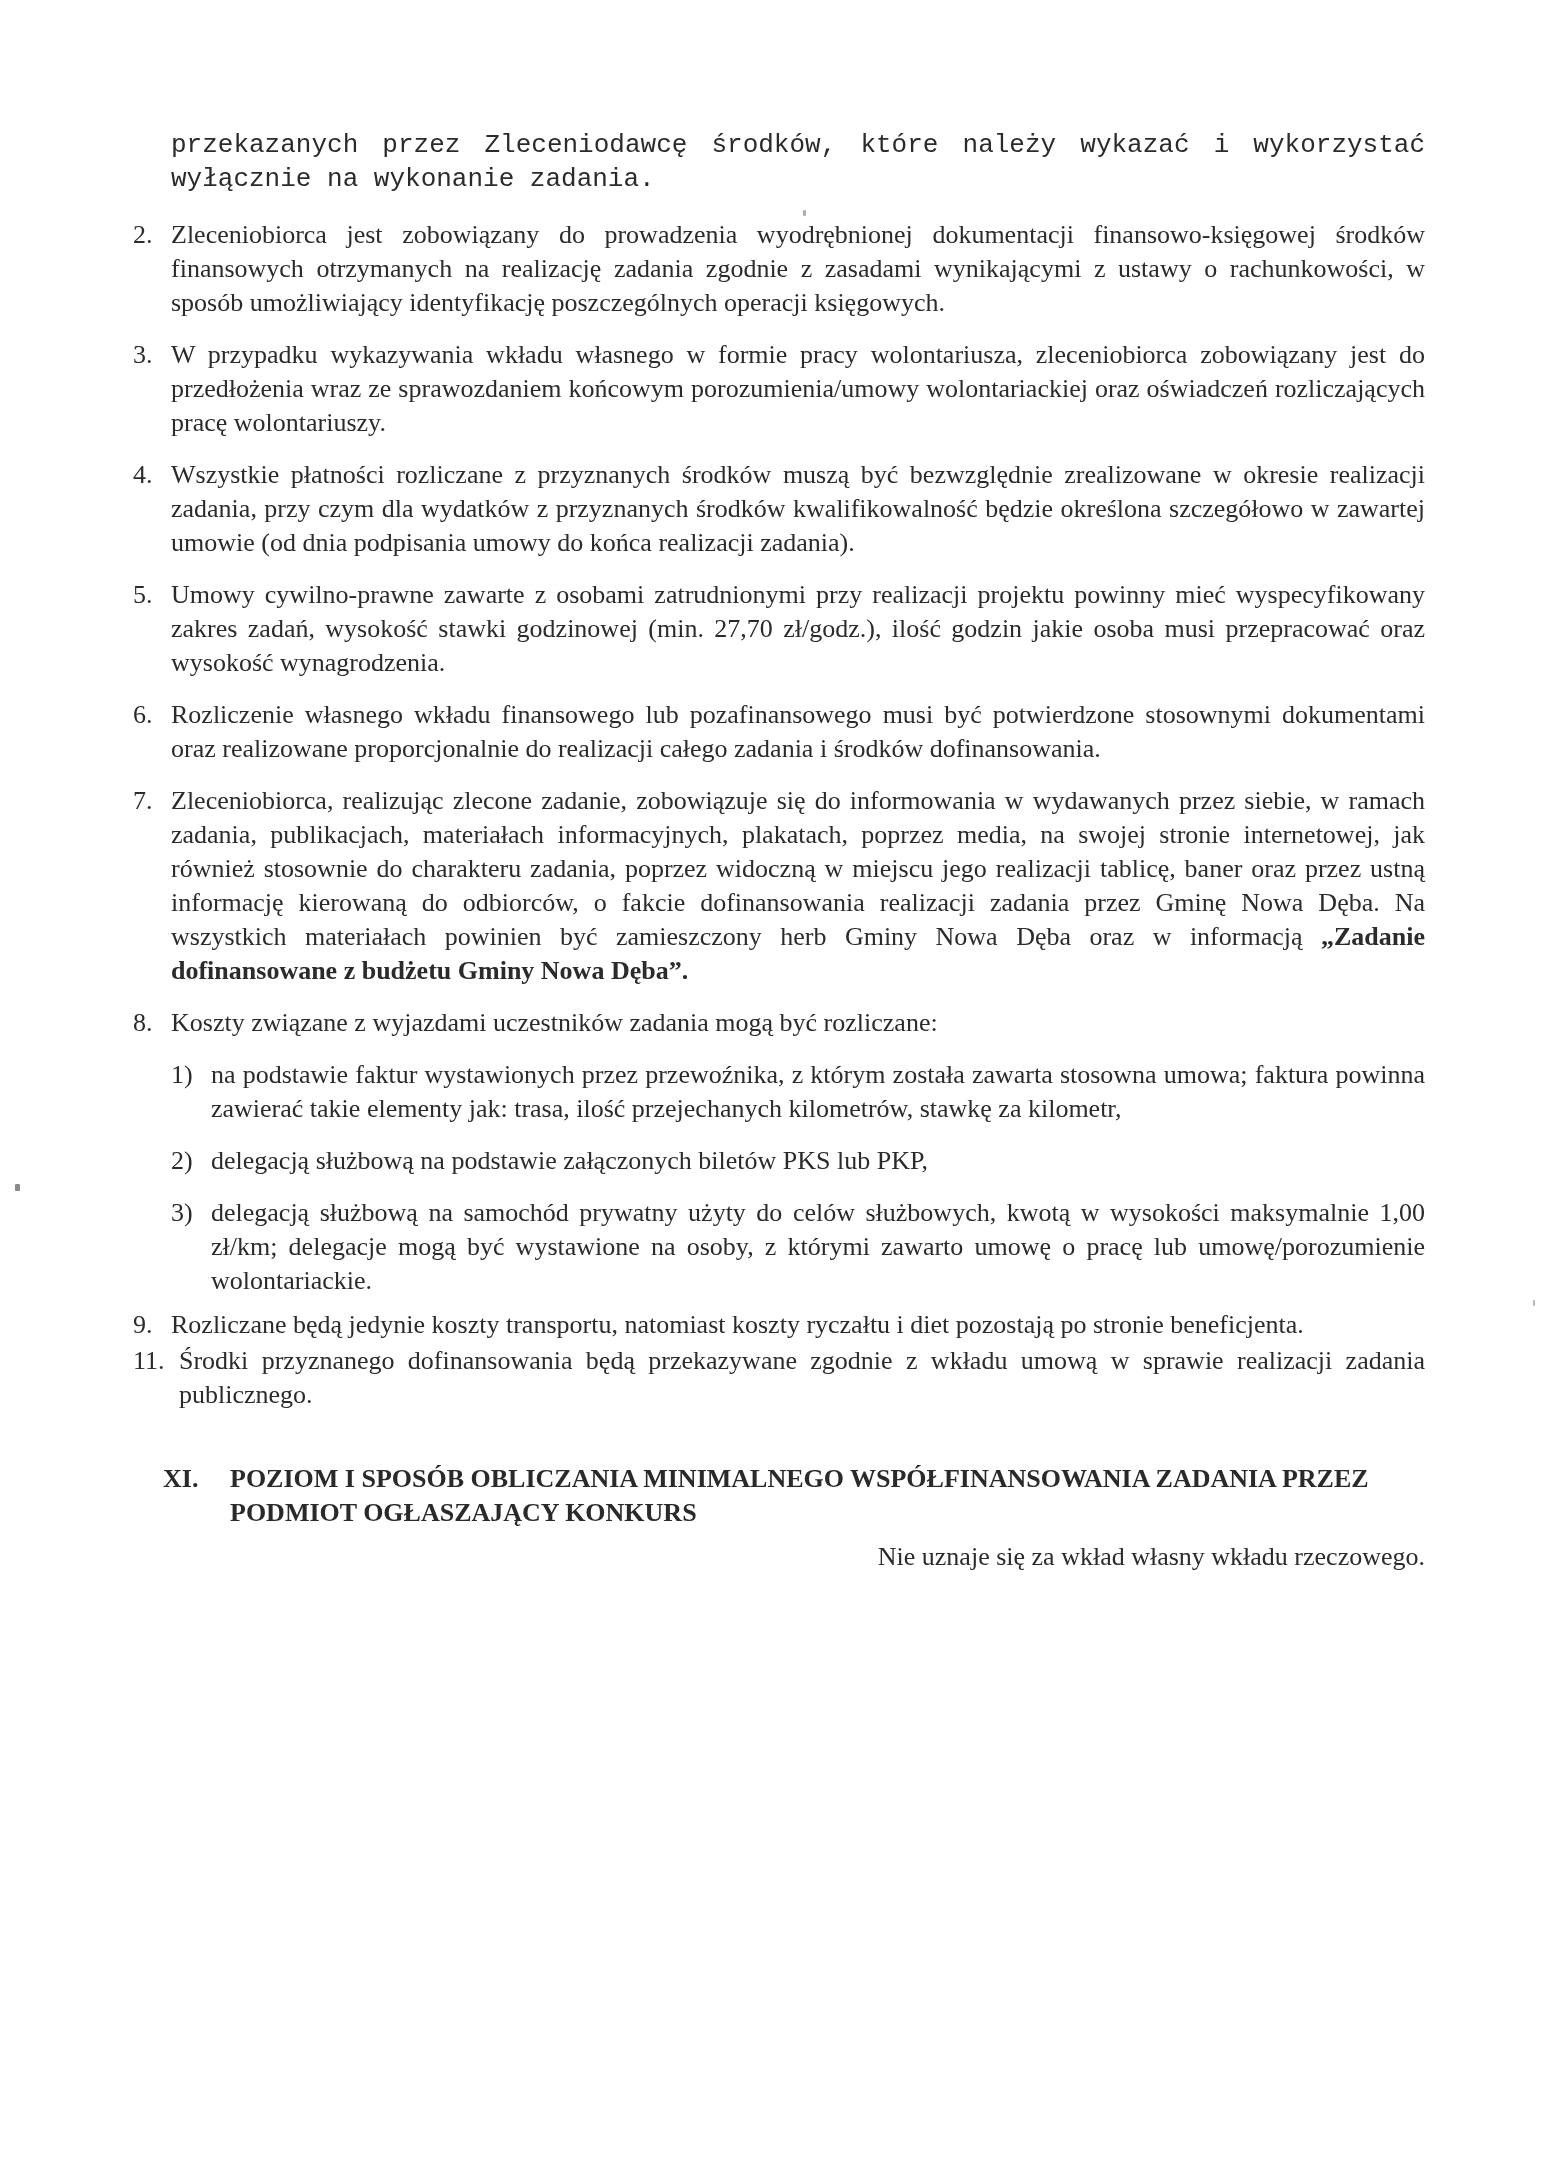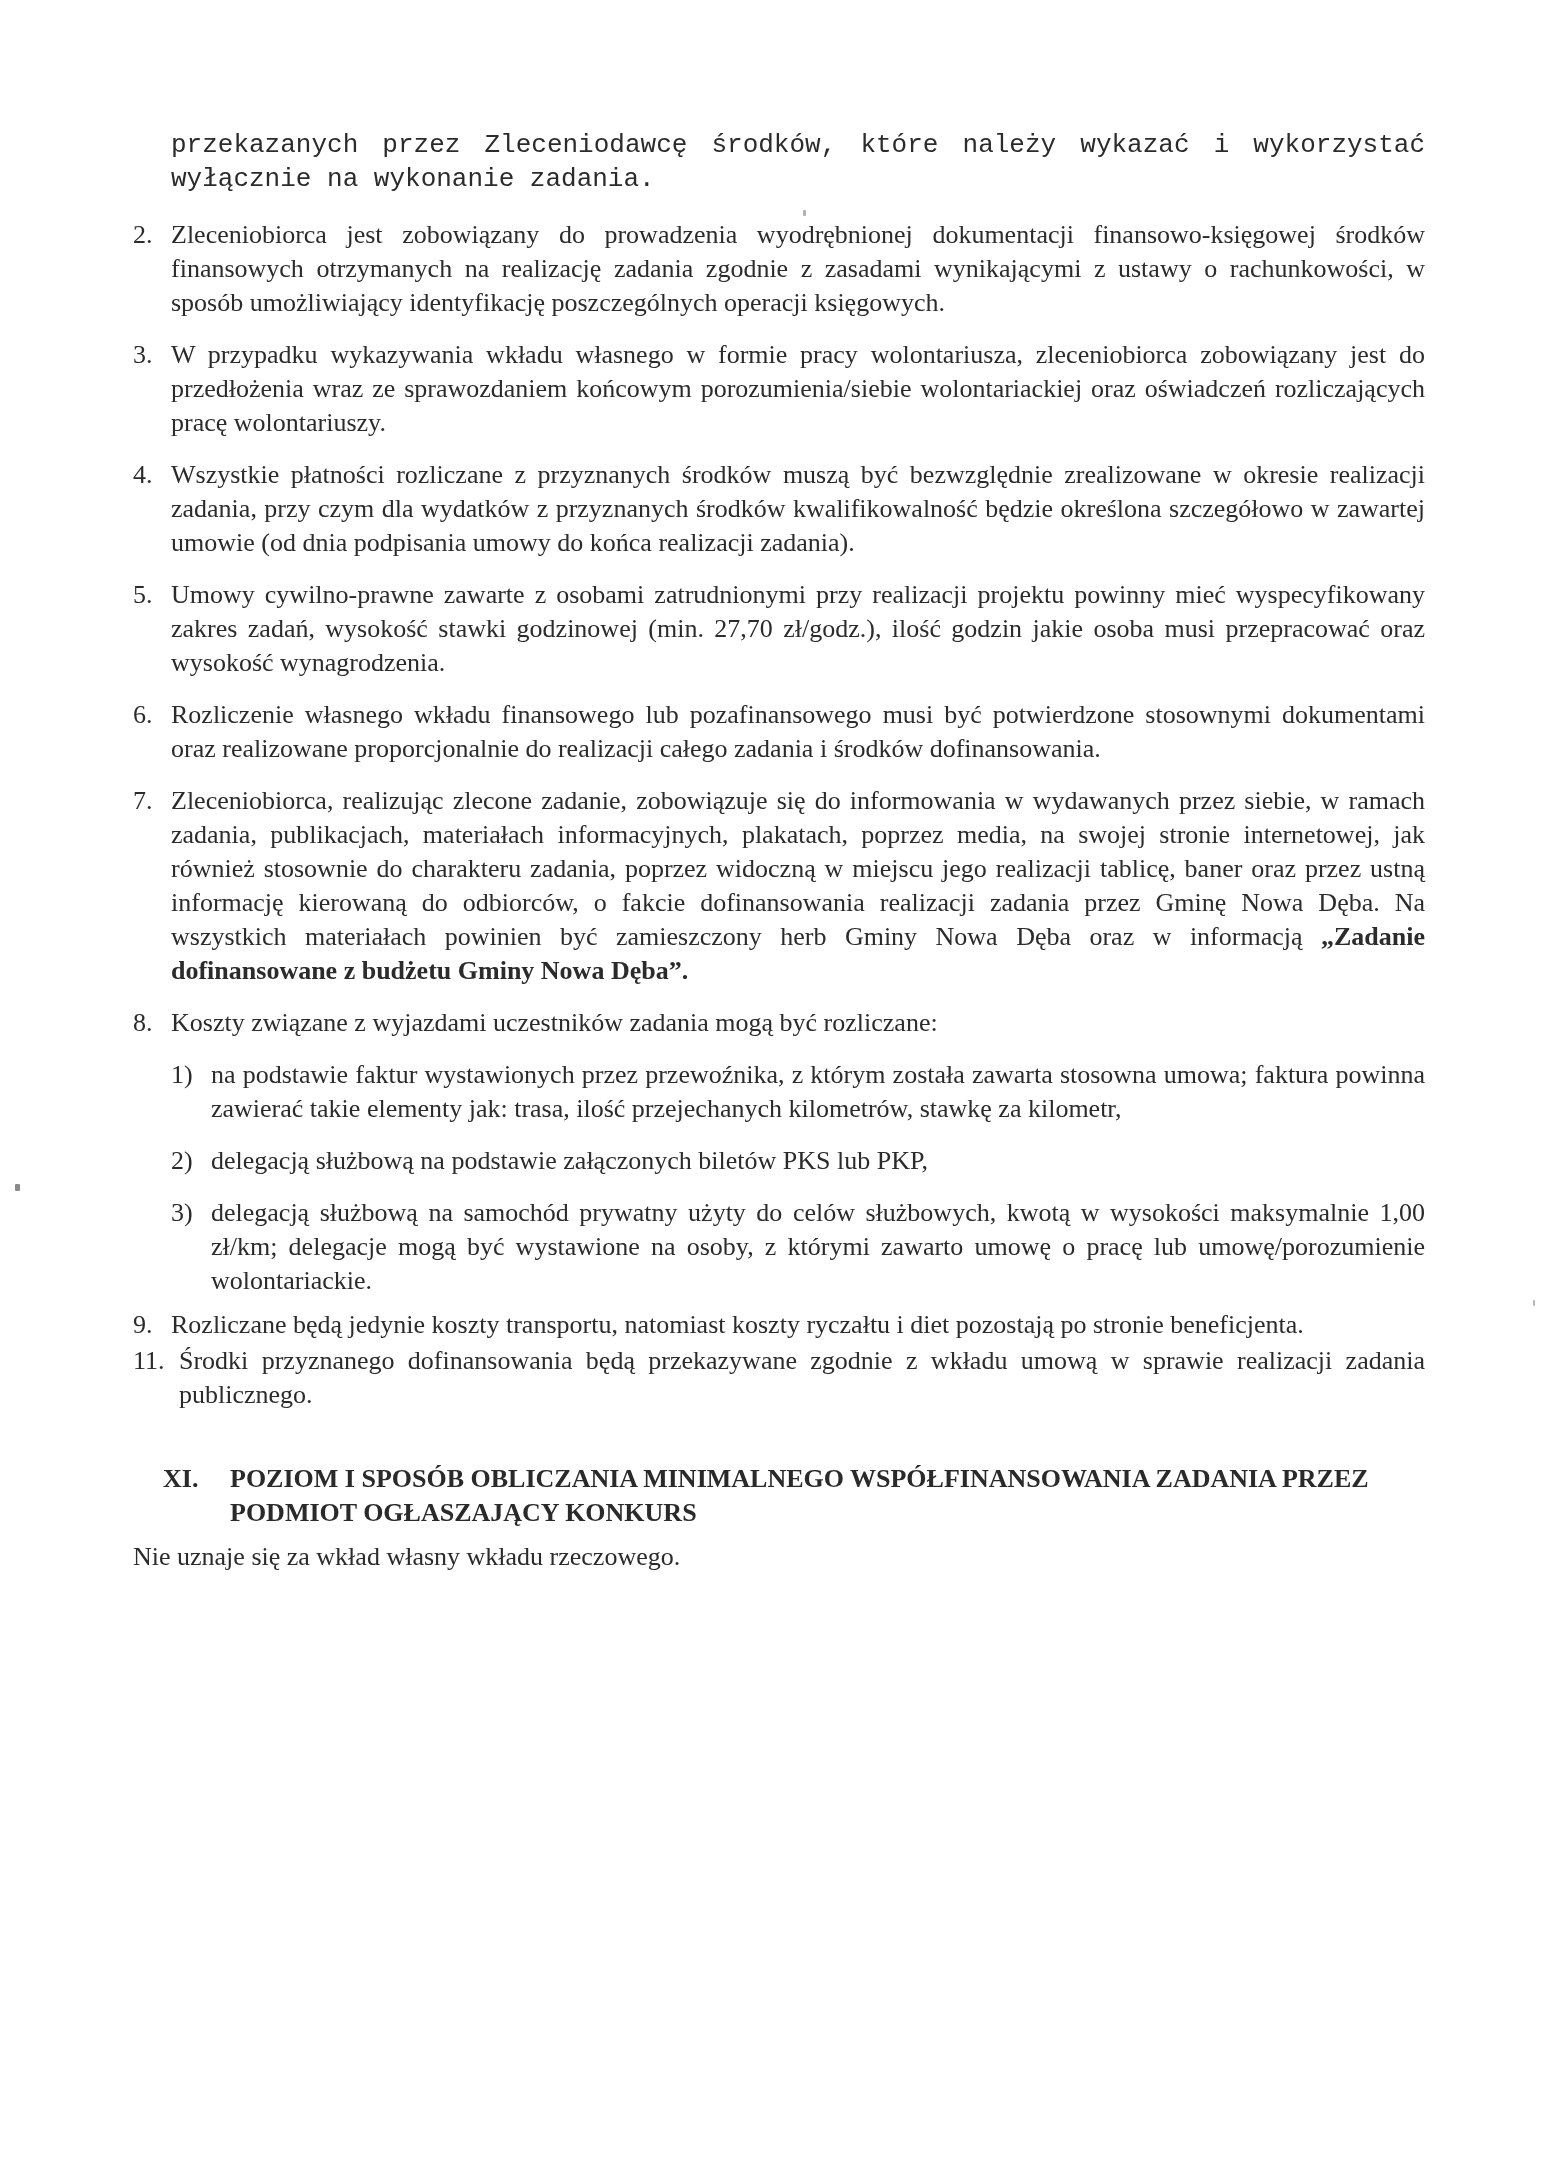--- a/index.html
+++ b/index.html
@@ -51,21 +51,21 @@
 
     <p class="para cont">przekazanych przez Zleceniodawcę środków, które należy wykazać i wykorzystać wyłącznie na wykonanie zadania.</p>
 
     <div class="item">
       <span class="num">2.</span>
       <span class="txt">Zleceniobiorca jest zobowiązany do prowadzenia wyodrębnionej dokumentacji finansowo-księgowej środków finansowych otrzymanych na realizację zadania zgodnie z zasadami wynikającymi z ustawy o rachunkowości, w sposób umożliwiający identyfikację poszczególnych operacji księgowych.</span>
     </div>
 
     <div class="item">
       <span class="num">3.</span>
-      <span class="txt">W przypadku wykazywania wkładu własnego w formie pracy wolontariusza, zleceniobiorca zobowiązany jest do przedłożenia wraz ze sprawozdaniem końcowym porozumienia/siebie wolontariackiej oraz oświadczeń rozliczających pracę wolontariuszy.</span>
+      <span class="txt">W przypadku wykazywania wkładu własnego w formie pracy wolontariusza, zleceniobiorca zobowiązany jest do przedłożenia wraz ze sprawozdaniem końcowym porozumienia/umowy wolontariackiej oraz oświadczeń rozliczających pracę wolontariuszy.</span>
     </div>
 
     <div class="item">
       <span class="num">4.</span>
       <span class="txt">Wszystkie płatności rozliczane z przyznanych środków muszą być bezwzględnie zrealizowane w okresie realizacji zadania, przy czym dla wydatków z przyznanych środków kwalifikowalność będzie określona szczegółowo w zawartej umowie (od dnia podpisania umowy do końca realizacji zadania).</span>
     </div>
 
     <div class="item">
       <span class="num">5.</span>
       <span class="txt">Umowy cywilno-prawne zawarte z osobami zatrudnionymi przy realizacji projektu powinny mieć wyspecyfikowany zakres zadań, wysokość stawki godzinowej (min. 27,70 zł/godz.), ilość godzin jakie osoba musi przepracować oraz wysokość wynagrodzenia.</span>
@@ -110,16 +110,16 @@
     <div class="item tight wide">
       <span class="num">11.</span>
       <span class="txt">Środki przyznanego dofinansowania będą przekazywane zgodnie z wkładu umową w sprawie realizacji zadania publicznego.</span>
     </div>
 
     <div class="heading">
       <span class="hnum">XI.</span>
       <span class="htxt">POZIOM I SPOSÓB OBLICZANIA MINIMALNEGO WSPÓŁFINANSOWANIA ZADANIA PRZEZ PODMIOT OGŁASZAJĄCY KONKURS</span>
     </div>
 
-    <p class="body-para" style="text-align:left;">Nie uznaje się za wkład własny wkładu rzeczowego.</p>
+    <p class="body-para" style="text-align:right;">Nie uznaje się za wkład własny wkładu rzeczowego.</p>
 
   </div>
 </div>
 
 </body></html>

